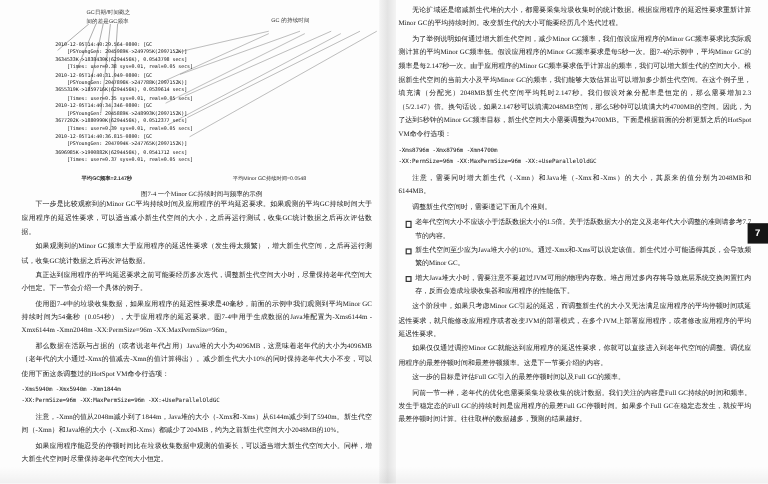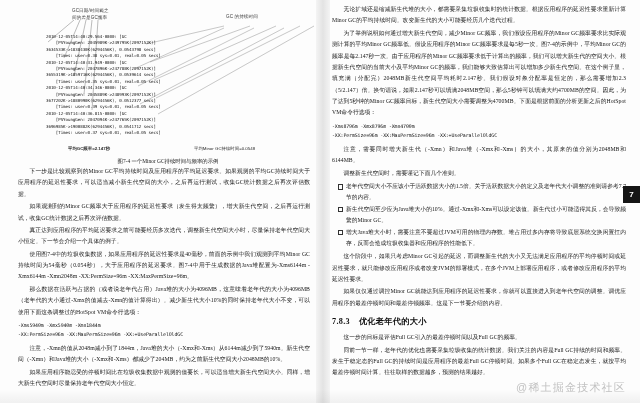--- a/index.html
+++ b/index.html
@@ -280,27 +280,23 @@
       </li>
       <li>
         <span class="sq"></span>
         <span>增大Java堆大小时，需要注意不要超过JVM可用的物理内存数。堆占用过多内存将导致底层系统交换闲置扛内存，反而会造成垃圾收集器和应用程序的性能低下。</span>
       </li>
     </ul>
 
     <p class="body indent">这个阶段中，如果只考虑Minor GC引起的延迟，而调整新生代的大小又无法满足应用程序的平均停顿时间或延迟性要求，就只能修改应用程序或者改变JVM的部署模式，在多个JVM上部署应用程序，或者修改应用程序的平均延迟性要求。</p>
     <p class="body indent">如果仅仅通过调控Minor GC就能达到应用程序的延迟性要求，你就可以直接进入到老年代空间的调整。调优应用程序的最差停顿时间和最差停顿频率。这是下一节要介绍的内容。</p>
 
-    <h3 class="section">
-      <span class="num">7.8.3</span><span>优化老年代的大小</span>
-    </h3>
 
     <p class="body indent">这一步的目标是评估Full GC引入的最差停顿时间以及Full GC的频率。</p>
     <p class="body indent">同前一节一样，老年代的优化也需要采集垃圾收集的统计数据。我们关注的内容是Full GC持续的时间和频率。发生于稳定态的Full GC的持续时间是应用程序的最差Full GC停顿时间。如果多个Full GC在稳定态发生，就按平均最差停顿时间计算。往往取样的数据越多，预测的结果越好。</p>
 
     <div class="page-tab">7</div>
   </div>
 
   <div class="gutter-shade"></div>
   <div class="bottom-shade"></div>
 
-  <div class="watermark">@稀土掘金技术社区</div>
 </div>
 
 </body></html>

